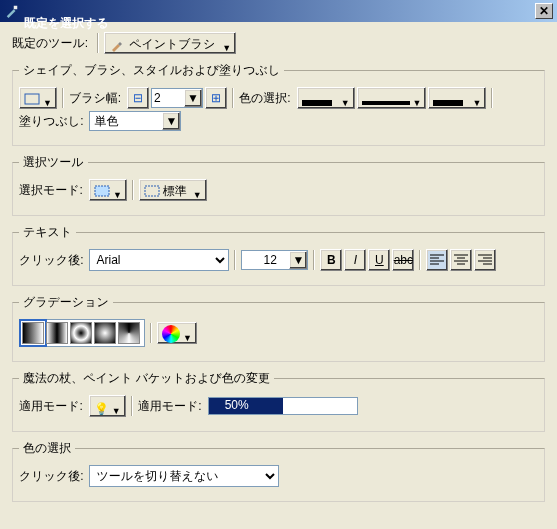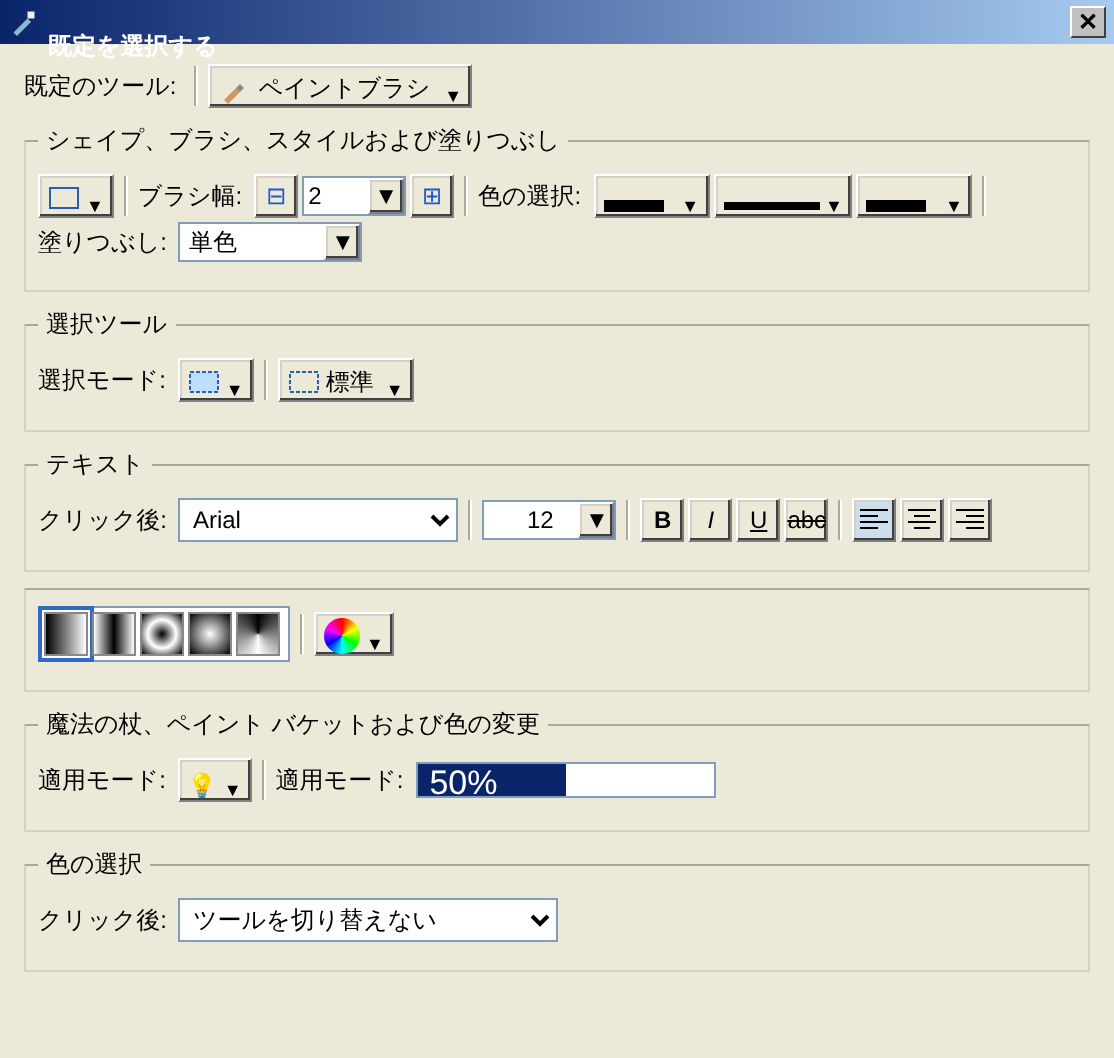--- a/index.html
+++ b/index.html
@@ -188,20 +188,21 @@
               <line x1="0" y1="2" x2="14" y2="2" stroke="#000"></line>
               <line x1="5" y1="5" x2="14" y2="5" stroke="#000"></line>
               <line x1="0" y1="8" x2="14" y2="8" stroke="#000"></line>
               <line x1="5" y1="11" x2="14" y2="11" stroke="#000"></line>
             </svg></span>
         </span>
     </div>
   </fieldset>
 
   <fieldset>
+    <legend>グラデーション</legend>
     <div class="row">
       <span class="toggleframe">
         <span class="gradswatch selected" style="background:linear-gradient(to right,#000,#fff)"></span>
         <span class="gradswatch" style="background:linear-gradient(to right,#fff,#000,#fff)"></span>
         <span class="gradswatch" style="background:radial-gradient(circle,#000,#fff 50%,#000)"></span>
         <span class="gradswatch" style="background:radial-gradient(circle,#fff,#000)"></span>
         <span class="gradswatch" style="background:conic-gradient(#000,#fff,#000)"></span>
       </span>
       <span class="sep"></span>
       <span class="btnface dropdown">
@@ -215,21 +216,21 @@
     <legend>魔法の杖、ペイント バケットおよび色の変更</legend>
     <div class="row">
       <span class="label">適用モード:</span>
       <span class="btnface dropdown">
         <span>💡</span>
         <span class="arrow">▼</span>
       </span>
       <span class="sep"></span>
       <span class="label">適用モード:</span>
       <span style="display:inline-block;width:150px;height:18px;border:1px solid #7f9db9;background:#fff;position:relative">
-        <span style="position:absolute;left:0;top:0;height:100%;width:50%;background:#0a246a;color:#fff;padding-left:6px;font-size:17px">50%</span>
+        <span style="position:absolute;left:0;top:0;height:100%;width:50%;background:#0a246a;color:#fff;padding-left:16px;font-size:12px">50%</span>
       </span>
     </div>
   </fieldset>
 
   <fieldset>
     <legend>色の選択</legend>
     <div class="row">
       <span class="label">クリック後:</span>
       <select style="width:190px"><option>ツールを切り替えない</option></select>
     </div>

